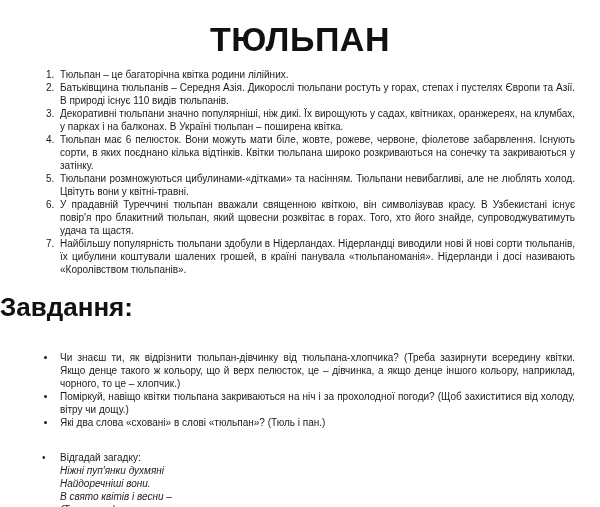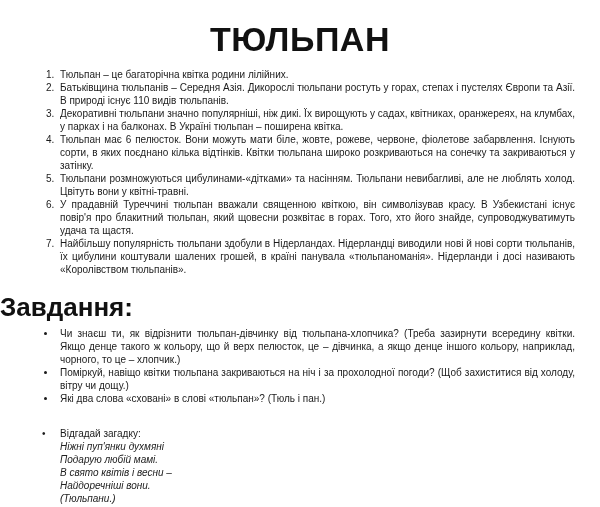--- a/index.html
+++ b/index.html
@@ -38,21 +38,21 @@
     padding-left: 3px;
   }
   .tasks-heading {
     margin-top: 16px;
     text-align: left;
     font-size: 26px;
     font-weight: bold;
     color: #111;
   }
   ul.tasks-list {
-    margin: 4px 25px 0 40px;
+    margin: 28px 25px 0 40px;
     padding-left: 17px;
     list-style: disc outside;
     font-size: 10px;
     line-height: 13px;
     text-align: justify;
   }
   ul.tasks-list li {
     padding-left: 3px;
   }
   .riddle-block {
@@ -114,23 +114,22 @@
     <li>Які два слова «сховані» в слові «тюльпан»? (Тюль і пан.)</li>
   </ul>
 
   <div class="riddle-block">
     <div class="riddle-heading-row">
       <span class="riddle-bullet">•</span>
       <span class="riddle-heading">Відгадай загадку:</span>
     </div>
     <div class="riddle-lines">
       <div class="riddle-line">Ніжні пуп'янки духмяні</div>
-      <div class="riddle-line">Подарую любій мамі.</div>
+      <div class="riddle-line">Найдоречніші вони.</div>
       <div class="riddle-line">В свято квітів і весни –</div>
-      <div class="riddle-line">Найдоречніші вони.</div>
       <div class="riddle-line">(Тюльпани.)</div>
       <div class="riddle-line">/Роксолана Сьома/</div>
     </div>
   </div>
 
   <div class="footer-credit">© «Вундеркінд з пелюшок», 2013</div>
 
 </div>
 
 </body></html>

